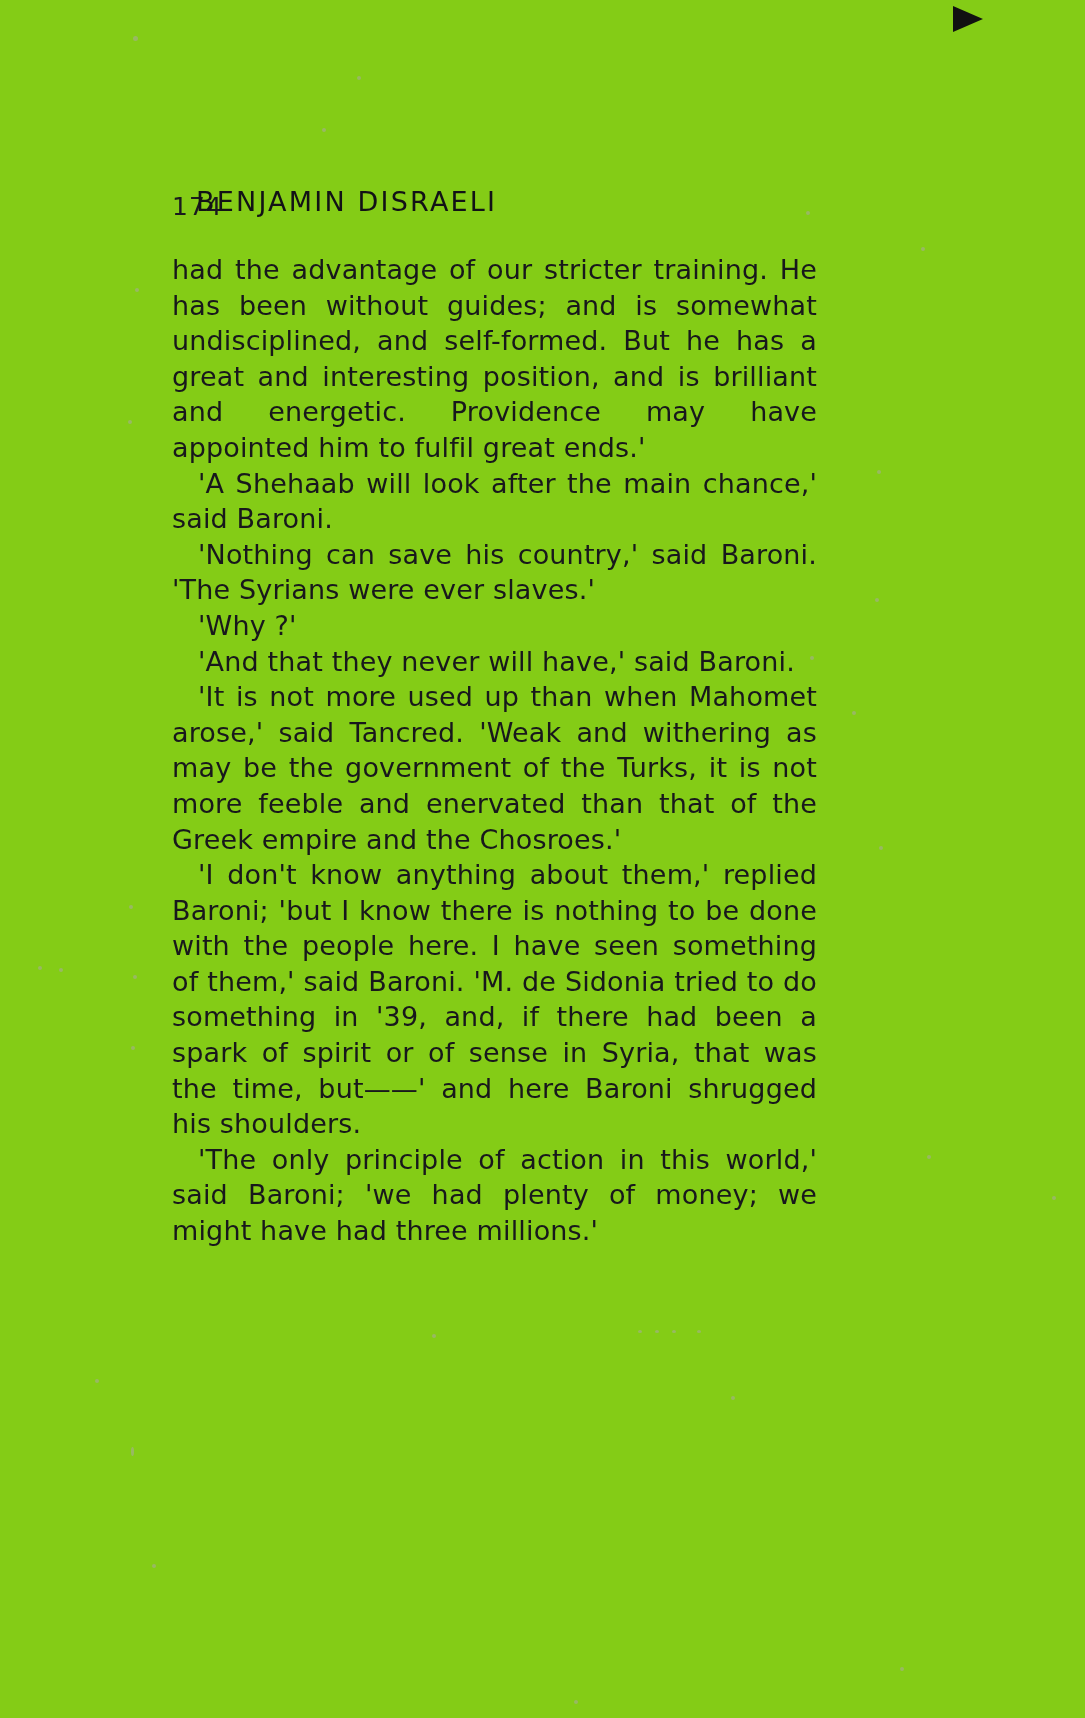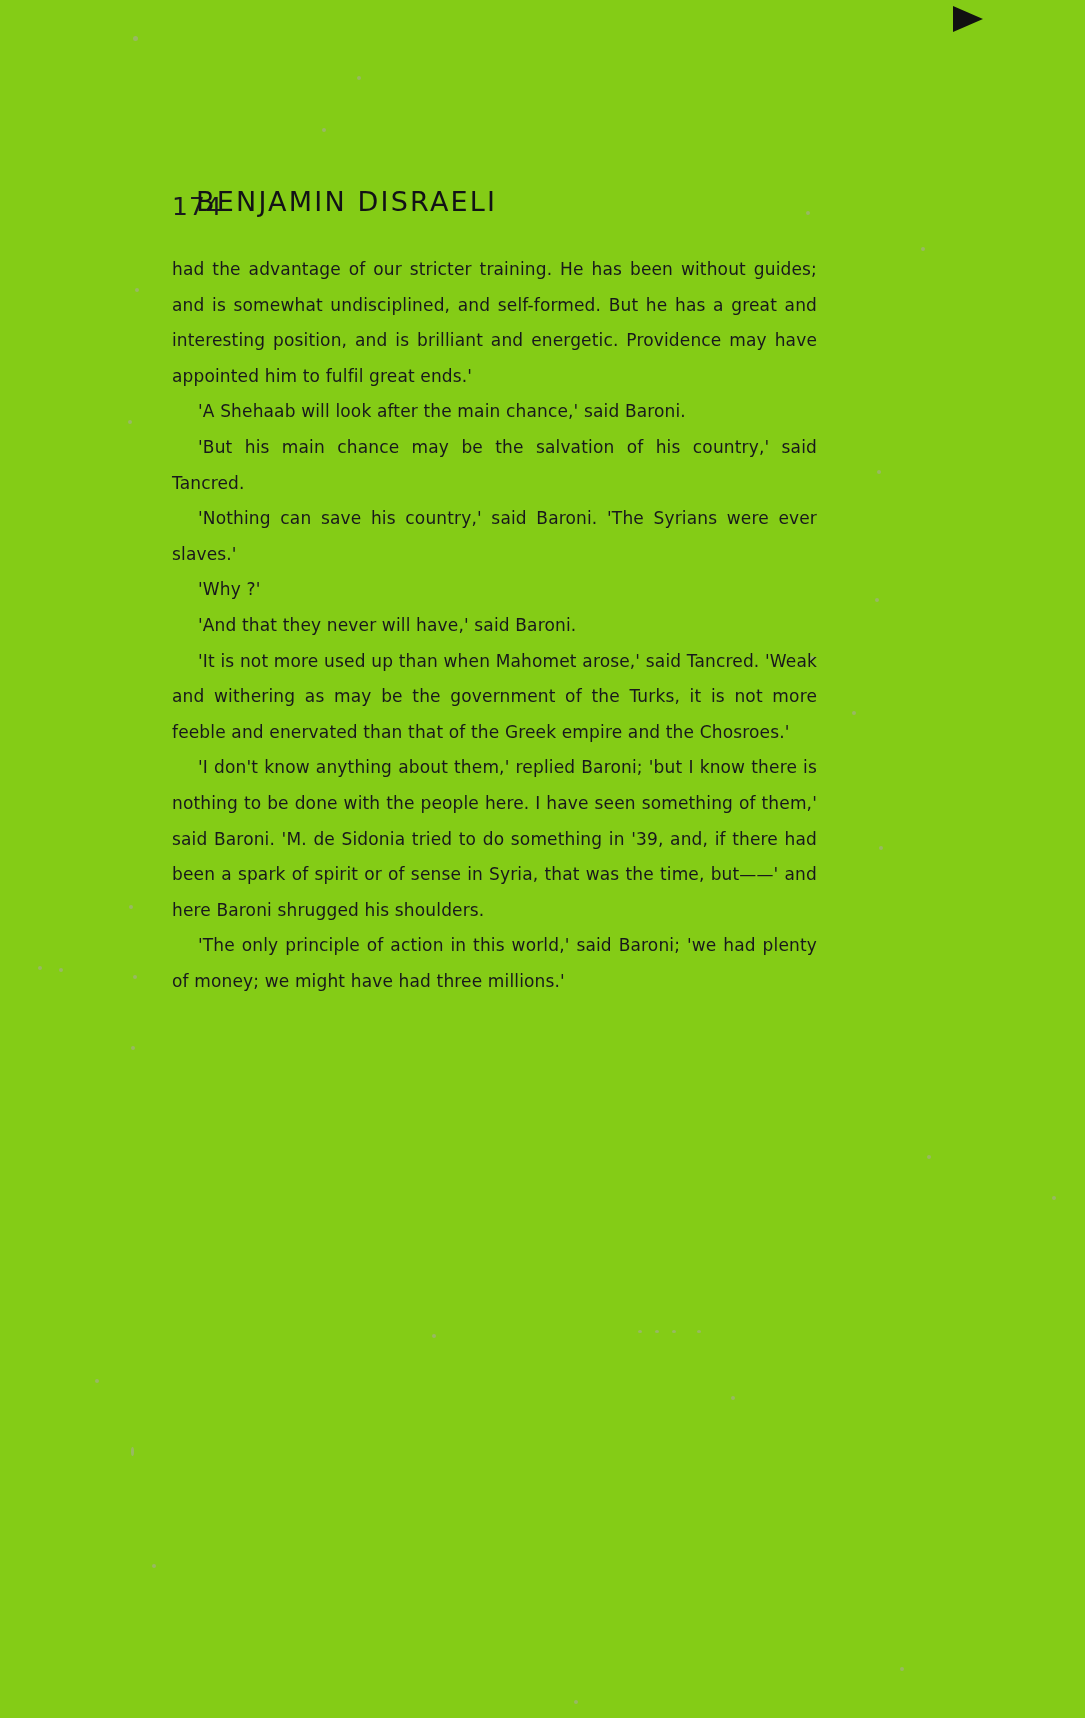--- a/index.html
+++ b/index.html
@@ -62,21 +62,21 @@
     top: 0;
     text-align: left;
     font-size: 27px;
     letter-spacing: 2.2px;
     color: #121216;
     padding-left: 24px;
   }
 
   .body-text p {
     margin: 0;
-    font-size: 17px;
+    font-size: 27px;
     line-height: 35.6px;
     text-align: justify;
     text-justify: inter-word;
     color: #18181c;
     letter-spacing: 0.15px;
   }
   .body-text p.indent {
     text-indent: 26px;
   }
 
@@ -129,21 +129,20 @@
   <div class="content">
 
     <div class="running-head">
       <div class="folio">174</div>
       <div class="book-title">BENJAMIN  DISRAELI</div>
     </div>
 
     <div class="body-text">
       <p>had the advantage of our stricter training. He has been without guides; and is somewhat undisciplined, and self-formed. But he has a great and interesting position, and is brilliant and energetic. Providence may have appointed him to fulfil great ends.'</p>
       <p class="indent">'A Shehaab will look after the main chance,' said Baroni.</p>
-      <p class="indent">'But his main chance may be the salvation of his country,' said Tancred.</p>
       <p class="indent">'Nothing can save his country,' said Baroni. 'The Syrians were ever slaves.'</p>
       <p class="indent">'Why ?'</p>
       <p class="indent">'And that they never will have,' said Baroni.</p>
       <p class="indent">'It is not more used up than when Mahomet arose,' said Tancred. 'Weak and withering as may be the government of the Turks, it is not more feeble and enervated than that of the Greek empire and the Chosroes.'</p>
       <p class="indent">'I don't know anything about them,' replied Baroni; 'but I know there is nothing to be done with the people here. I have seen something of them,' said Baroni. 'M. de Sidonia tried to do something in '39, and, if there had been a spark of spirit or of sense in Syria, that was the time, but——' and here Baroni shrugged his shoulders.</p>
       <p class="indent">'The only principle of action in this world,' said Baroni; 'we had plenty of money; we might have had three millions.'</p>
     </div>
 
   </div>
 </div>

